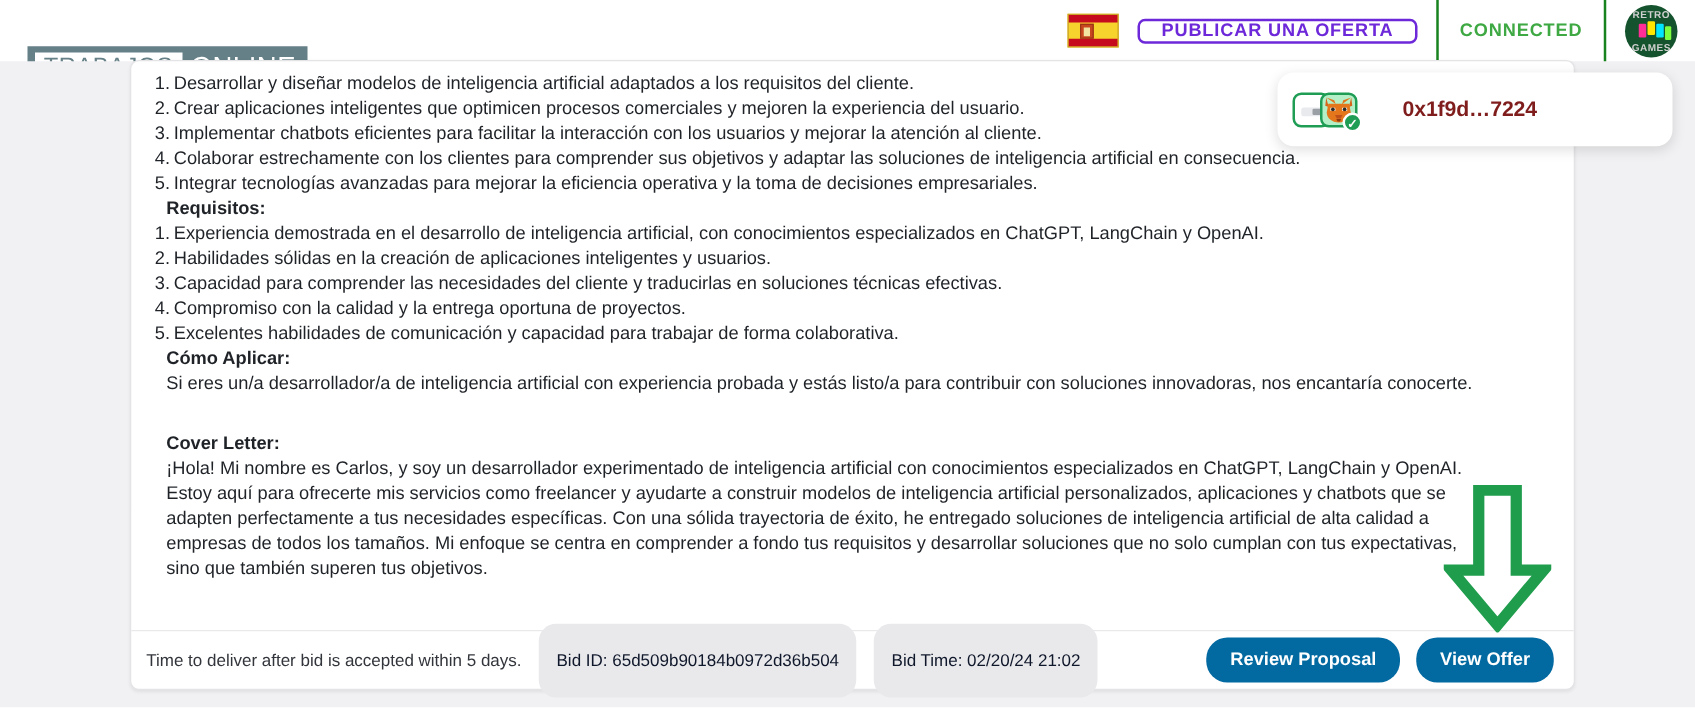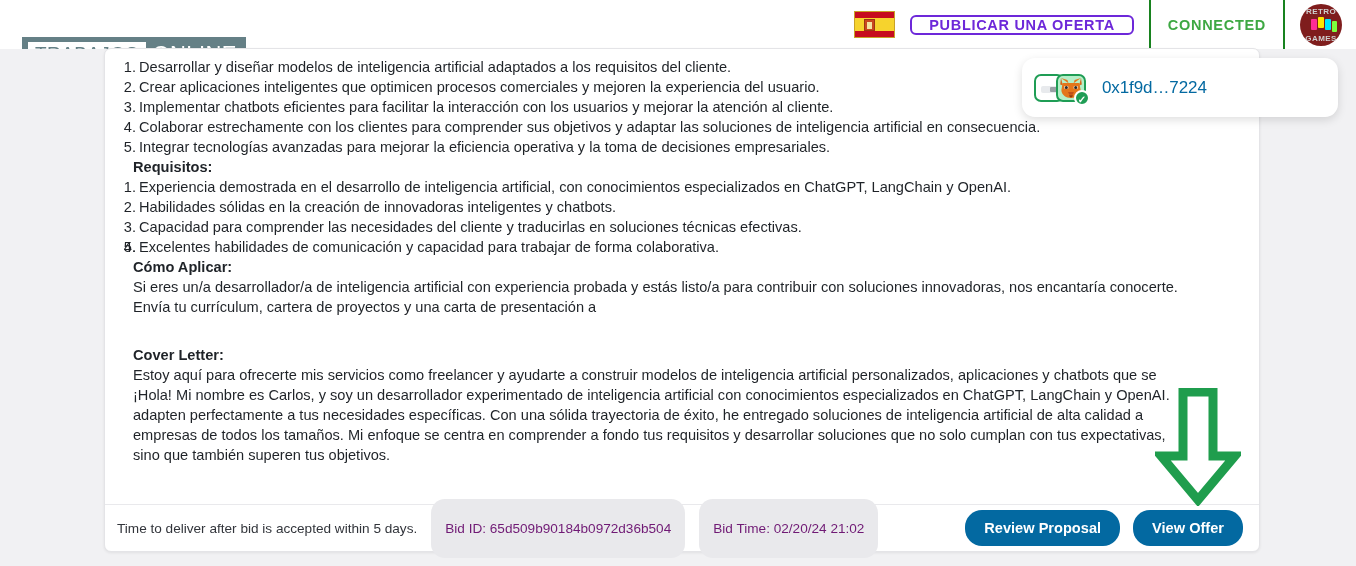--- a/index.html
+++ b/index.html
@@ -56,21 +56,21 @@
     border:2px solid #6d28d9; color:#6d28d9; background:#ffffff;
     border-radius:6px; padding:0 17px; font-size:14.5px; font-weight:bold;
     letter-spacing:0.7px; cursor:pointer; white-space:nowrap;
   }
   .btn-connected {
     border:2px solid #18821f; color:#3ea843; background:#ffffff;
     border-radius:6px; padding:23px 17px; font-size:14.5px; font-weight:bold;
     letter-spacing:0.7px; cursor:pointer; white-space:nowrap;
   }
   .avatar {
-    width:42px; height:42px; border-radius:50%; background:#7f1d1d;
+    width:42px; height:42px; border-radius:50%; background:#14532d;
     position:relative; overflow:hidden; flex:none;
   }
   .avatar .av-top, .avatar .av-bot {
     position:absolute; left:0; width:100%; text-align:center;
     color:#cfcfcf; font-size:8px; font-weight:bold; letter-spacing:0.4px;
   }
   .avatar .av-top { top:3px; } .avatar .av-bot { bottom:3px; }
   .avatar .px {
     position:absolute; width:6px; height:11px; border-radius:1px;
   }
@@ -111,21 +111,21 @@
   .spacer { height:28px; }
 
   
   .card-footer {
     position:absolute; left:0; right:0; bottom:0; height:47px;
     border-top:1px solid #e9e9ec;
     display:flex; align-items:center; padding:0 16px 0 12px;
   }
   .foot-text { font-size:13.6px; color:#32353b; }
   .chip {
-    background:#e9e9ec; color:#701a75; border-radius:14px;
+    background:#e9e9ec; color:#0f172a; border-radius:14px;
     padding:22px 14px; font-size:13.6px; margin-left:14px; white-space:nowrap;
   }
   .foot-spacer { flex:1; }
   .btn-blue {
     background:#0369a1; color:#ffffff; border:none; border-radius:17px;
     padding:10px 19px; font-size:14.6px; font-weight:bold; cursor:pointer;
     margin-left:13px; white-space:nowrap;
   }
 
   
@@ -151,22 +151,22 @@
     width:7px; height:5px; background:#9aa0a6; border-radius:1px;
   }
   .fox { position:absolute; left:25px; top:6px; width:24px; height:22px; }
   .check {
     position:absolute; left:40px; top:19px; width:16px; height:16px;
     border-radius:50%; background:#1f9d55; color:#fff;
     font-size:10px; line-height:16px; text-align:center; font-weight:bold;
     border:2px solid #ffffff;
   }
   .waddr {
-    font-size:17px; font-weight:normal; color:#0369a1;
-    margin-left:10px; white-space:nowrap; letter-spacing:-0.1px;
+    font-size:17px; font-weight:bold; color:#7f1d1d;
+    margin-left:30px; white-space:nowrap; letter-spacing:-0.1px;
   }
   .netpill {
     margin-left:15px; display:flex; align-items:center; gap:9px;
     background:#fdf0d5; border:1.5px solid #f0b429; border-radius:15px;
     padding:5px 10px 5px 7px; cursor:pointer; white-space:nowrap;
   }
   .warn-tri {
     width:17px; height:17px; position:relative; flex:none;
   }
   .warn-tri svg { display:block; }
@@ -219,36 +219,35 @@
         <li><span class="num">2.</span><span>Crear aplicaciones inteligentes que optimicen procesos comerciales y mejoren la experiencia del usuario.</span></li>
         <li><span class="num">3.</span><span>Implementar chatbots eficientes para facilitar la interacción con los usuarios y mejorar la atención al cliente.</span></li>
         <li><span class="num">4.</span><span>Colaborar estrechamente con los clientes para comprender sus objetivos y adaptar las soluciones de inteligencia artificial en consecuencia.</span></li>
         <li><span class="num">5.</span><span>Integrar tecnologías avanzadas para mejorar la eficiencia operativa y la toma de decisiones empresariales.</span></li>
       </ol>
 
       <div class="sec-head">Requisitos:</div>
 
       <ol class="num-list">
         <li><span class="num">1.</span><span>Experiencia demostrada en el desarrollo de inteligencia artificial, con conocimientos especializados en ChatGPT, LangChain y OpenAI.</span></li>
-        <li><span class="num">2.</span><span>Habilidades sólidas en la creación de innovadoras inteligentes y chatbots.</span></li>
+        <li><span class="num">2.</span><span>Habilidades sólidas en la creación de aplicaciones inteligentes y usuarios.</span></li>
         <li><span class="num">3.</span><span>Capacidad para comprender las necesidades del cliente y traducirlas en soluciones técnicas efectivas.</span></li>
-        <li><span class="num">4.</span></li>
+        <li><span class="num">4.</span><span>Compromiso con la calidad y la entrega oportuna de proyectos.</span></li>
         <li><span class="num">5.</span><span>Excelentes habilidades de comunicación y capacidad para trabajar de forma colaborativa.</span></li>
       </ol>
 
       <div class="sec-head">Cómo Aplicar:</div>
       <div class="para">Si eres un/a desarrollador/a de inteligencia artificial con experiencia probada y estás listo/a para contribuir con soluciones innovadoras, nos encantaría conocerte.</div>
-      <div class="para">Envía tu currículum, cartera de proyectos y una carta de presentación a</div>
 
       <div class="spacer"></div>
 
       <div class="sec-head">Cover Letter:</div>
       <div class="para-block">
+        <div class="ln">¡Hola! Mi nombre es Carlos, y soy un desarrollador experimentado de inteligencia artificial con conocimientos especializados en ChatGPT, LangChain y OpenAI.</div>
         <div class="ln">Estoy aquí para ofrecerte mis servicios como freelancer y ayudarte a construir modelos de inteligencia artificial personalizados, aplicaciones y chatbots que se</div>
-        <div class="ln">¡Hola! Mi nombre es Carlos, y soy un desarrollador experimentado de inteligencia artificial con conocimientos especializados en ChatGPT, LangChain y OpenAI.</div>
         <div class="ln">adapten perfectamente a tus necesidades específicas. Con una sólida trayectoria de éxito, he entregado soluciones de inteligencia artificial de alta calidad a</div>
         <div class="ln">empresas de todos los tamaños. Mi enfoque se centra en comprender a fondo tus requisitos y desarrollar soluciones que no solo cumplan con tus expectativas,</div>
         <div class="ln">sino que también superen tus objetivos.</div>
       </div>
     </div>
 
     <div class="card-footer">
       <span class="foot-text">Time to deliver after bid is accepted within 5 days.</span>
       <span class="chip">Bid ID: 65d509b90184b0972d36b504</span>
       <span class="chip">Bid Time: 02/20/24 21:02</span>

